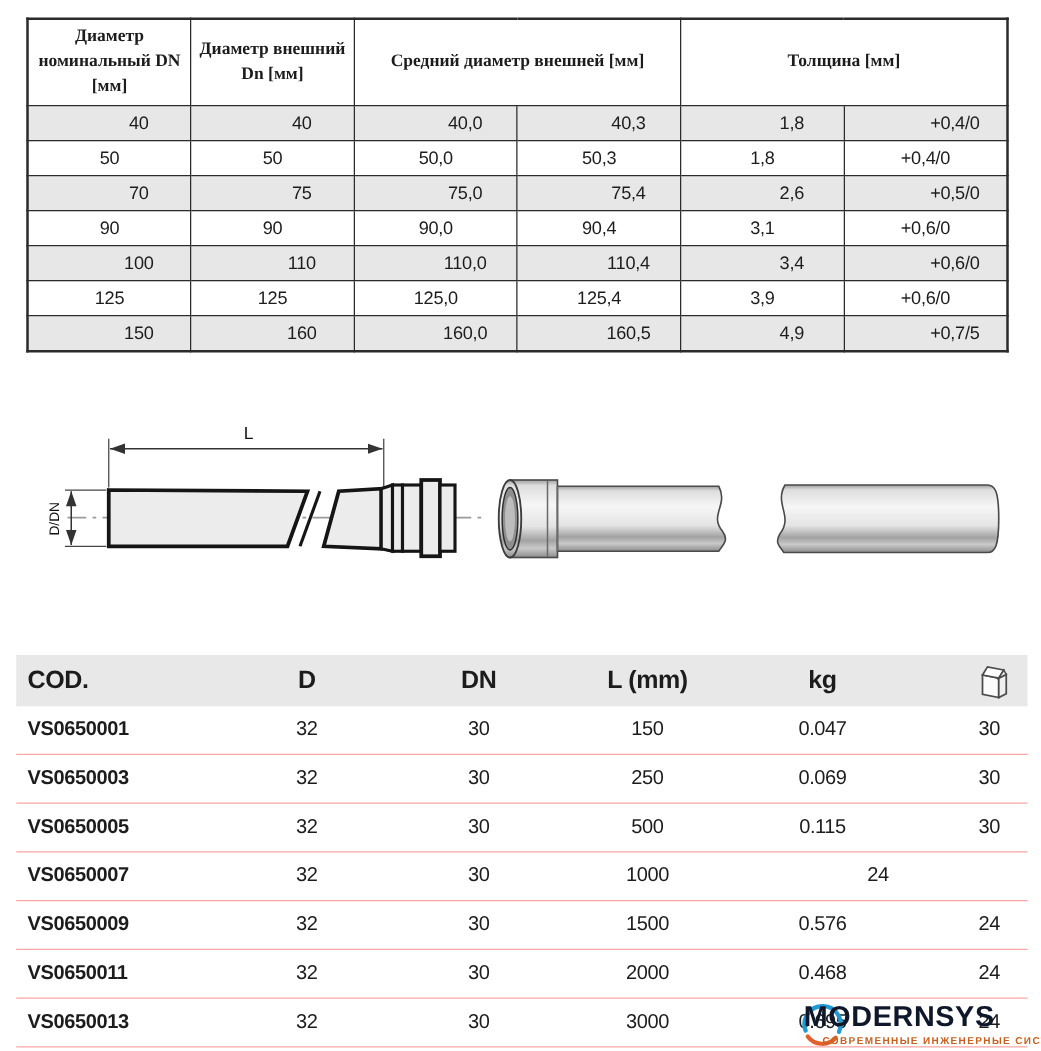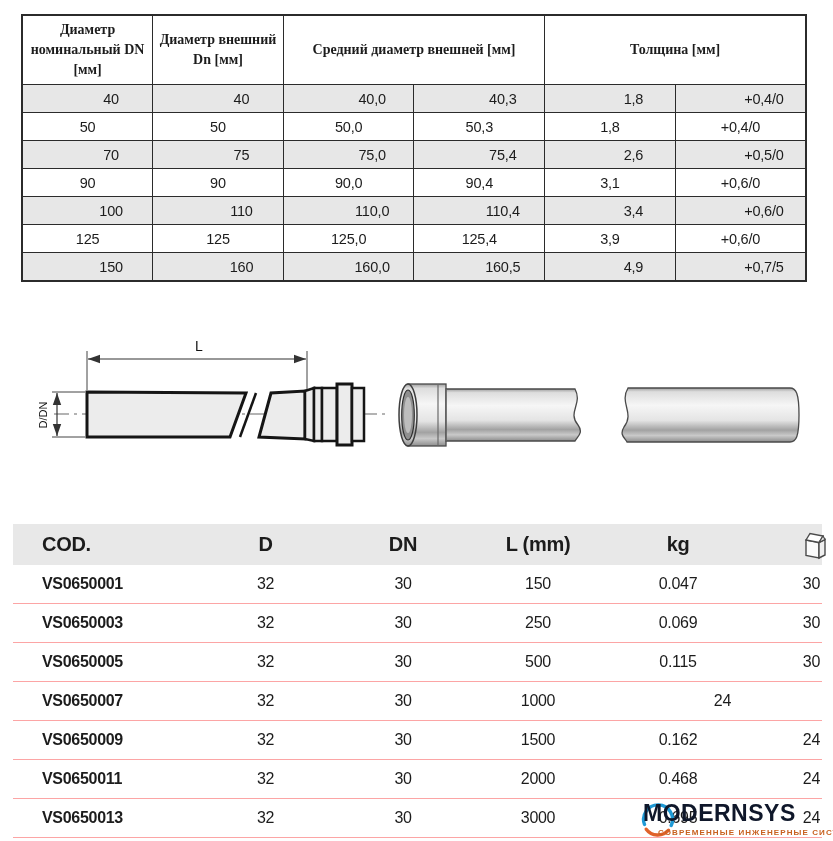--- a/index.html
+++ b/index.html
@@ -21,21 +21,21 @@
   .section-title{position:absolute;left:8px;top:288px;margin:0;
     font-size:16px;font-weight:700;color:#111;}
 
   
   .tech-svg{position:absolute;left:30px;top:333px;}
   .render-svg{position:absolute;left:392px;top:376px;}
 
   
   .cat{position:absolute;left:13px;top:524px;width:809px;}
   .cat-row{display:grid;grid-template-columns:165px 135px 140px 130px 150px 89px;
-    align-items:center;padding-left:20px;}
+    align-items:center;}
   .cat-header{height:41px;background:#e8e8e8;font-weight:700;font-size:20px;
     letter-spacing:-0.3px;}
   .cat-body .cat-row{height:38px;border-bottom:1px solid #fca5a5;font-size:16px;
     letter-spacing:-0.3px;}
   .cat .c-cod{text-align:left;padding-left:9px;font-weight:700;}
   .cat .c-num{text-align:center;}
   .cat .c-qty{text-align:right;padding-right:22px;}
   .cat-header .c-num,.cat-header .c-qty{font-weight:700;}
   .cat-header .c-icon{display:flex;justify-content:flex-end;padding-right:14px;}
 
@@ -231,21 +231,21 @@
         <div class="c-num">32</div>
         <div class="c-num">30</div>
         <div class="c-num">1000</div>
         <div class="c-qty">24</div>
       </div>
       <div class="cat-row">
         <div class="c-cod">VS0650009</div>
         <div class="c-num">32</div>
         <div class="c-num">30</div>
         <div class="c-num">1500</div>
-        <div class="c-num">0.162</div>
+        <div class="c-num">0.576</div>
         <div class="c-qty">24</div>
       </div>
       <div class="cat-row">
         <div class="c-cod">VS0650011</div>
         <div class="c-num">32</div>
         <div class="c-num">30</div>
         <div class="c-num">2000</div>
         <div class="c-num">0.468</div>
         <div class="c-qty">24</div>
       </div>

